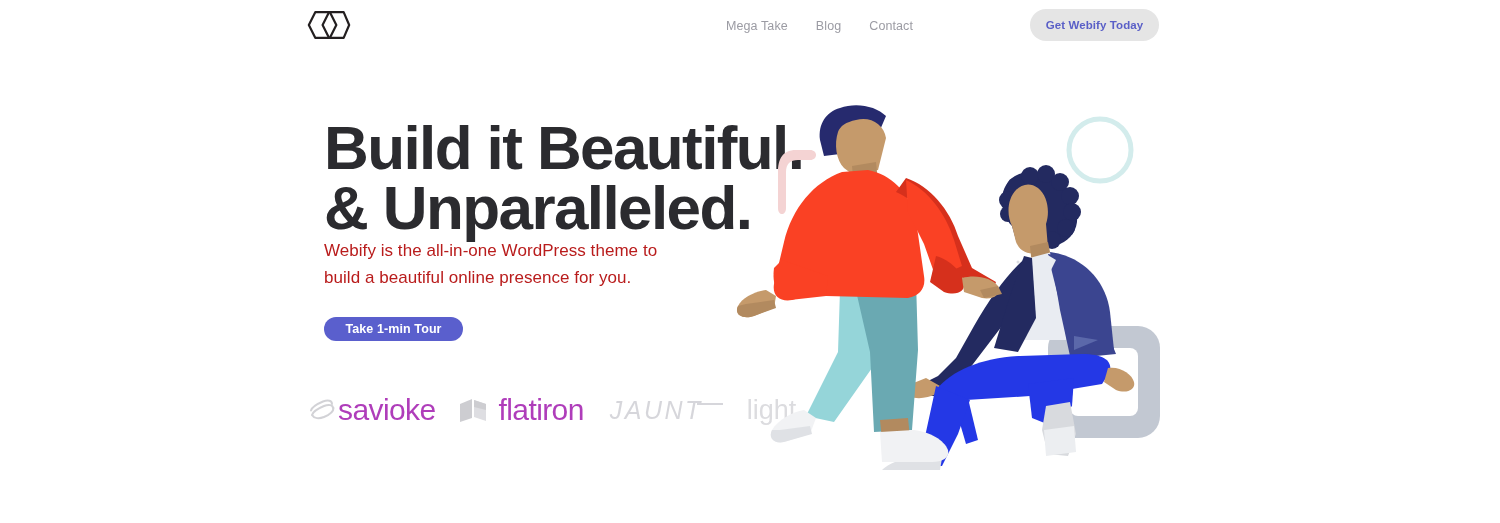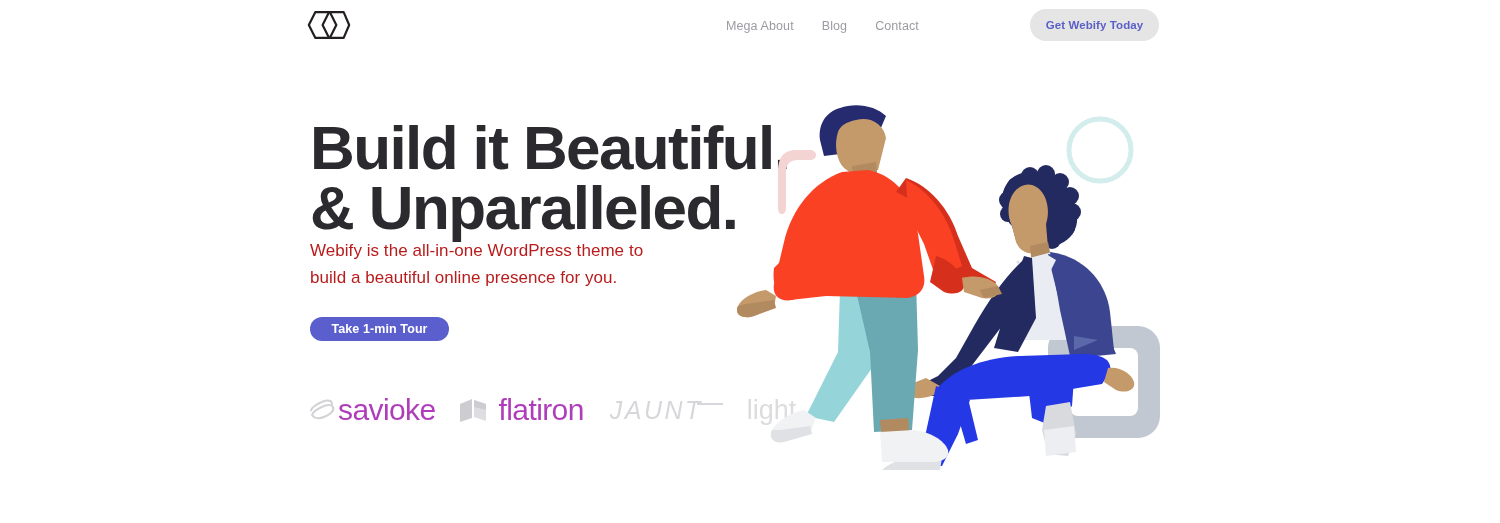--- a/index.html
+++ b/index.html
@@ -73,21 +73,21 @@
     font-family: "Liberation Sans", sans-serif;
     font-size: 11.5px;
     font-weight: bold;
     letter-spacing: 0.1px;
     cursor: pointer;
   }
 
   
   .hero-copy {
     position: absolute;
-    left: 310px;
+    left: 324px;
     top: 118px;
     width: 400px;
   }
 
   .hero-title {
     font-size: 62px;
     font-weight: bold;
     line-height: 0.97;
     color: #2b2b2f;
     letter-spacing: -1.6px;
@@ -185,21 +185,21 @@
       <svg viewBox="0 0 48 34" width="44" height="32">
         <g fill="none" stroke="#231f20" stroke-width="2.4" stroke-linejoin="round">
           <polygon points="9,3 25,3 32,17 25,31 9,31 2,17"></polygon>
           <polygon points="24,3 40,3 46,17 40,31 24,31 17,17"></polygon>
         </g>
       </svg>
       <span class="sr">Webify</span>
     </a>
 
     <nav class="main-nav">
-      <a class="nav-link" href="#">Mega About</a>
+      <a class="nav-link" href="#">Mega Take</a>
       <a class="nav-link" href="#">Blog</a>
       <a class="nav-link" href="#">Contact</a>
     </nav>
 
     <button class="header-cta">Get Webify Today</button>
 
   </header>
 
   <section class="hero-copy">
 

